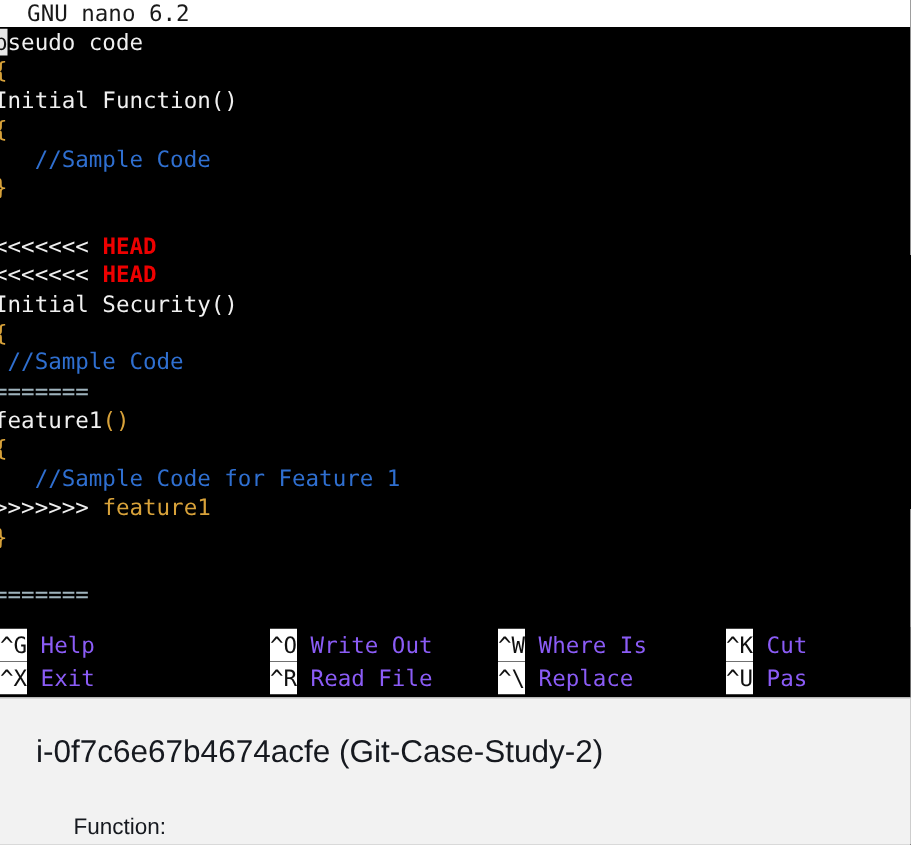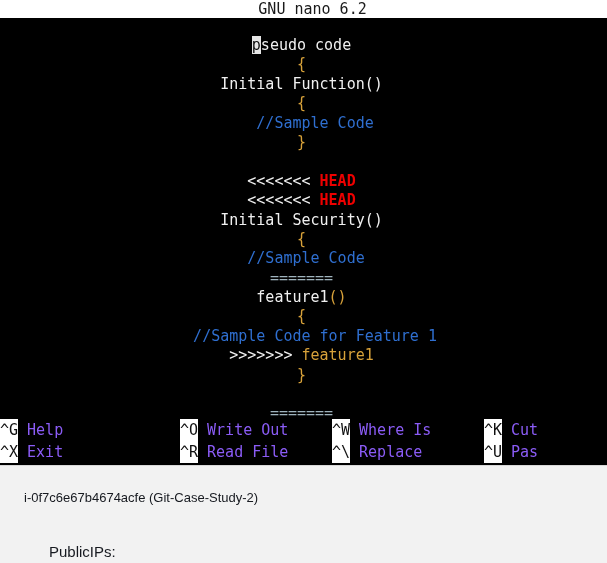--- a/index.html
+++ b/index.html
@@ -7,21 +7,20 @@
     width: 607px; height: 563px;
     overflow: hidden;
     background: #ffffff;
   }
   body { font-family: "Liberation Sans", sans-serif; }
 
   #screen {
     position: relative;
     width: 607px; height: 563px;
     overflow: hidden;
-    text-align: center;
   }
 
   
   .terminal {
     position: absolute;
     left: 0; top: 0;
     width: 607px; height: 465px;
     background: #000000;
     font-family: "DejaVu Sans Mono", "Liberation Mono", monospace;
     font-size: 15px;
@@ -37,21 +36,21 @@
     font-family: "DejaVu Sans Mono", "Liberation Mono", monospace;
     font-size: 15px;
     line-height: 18px;
     letter-spacing: 0px;
     overflow: hidden;
   }
 
   .editarea {
     position: relative;
     height: 400px;
-    padding-top: 18px;
+    padding-top: 1px;
     overflow: hidden;
   }
 
   .eline {
     white-space: pre;
     height: 19.4px;
     line-height: 19.4px;
     margin-left: -4px;   
     overflow: hidden;
     color: #e8e8e8;
@@ -111,21 +110,21 @@
   .infopanel {
     position: absolute;
     left: 0; top: 465px;
     width: 607px; height: 98px;
     background: #f2f2f2;
     border-top: 1px solid #d8d8d8;
   }
   .inst-title {
     position: absolute;
     left: 24px; top: 24px;
-    font-size: 13px;
+    font-size: 21px;
     color: #16191f;
     font-family: "Liberation Sans", sans-serif;
     white-space: nowrap;
   }
   .inst-ips {
     position: absolute;
     left: 24px; top: 60px;
     font-size: 15px;
     color: #16191f;
     font-family: "Liberation Sans", sans-serif;
@@ -167,21 +166,21 @@
   </div>
 
   <div class="shortcuts">
     <div class="srow" id="srow1"><div class="scell sc-w1"><span class="skey">^G</span><span class="slabel">Help</span></div><div class="scell sc-w2"><span class="skey">^O</span><span class="slabel">Write Out</span></div><div class="scell sc-w3"><span class="skey">^W</span><span class="slabel">Where Is</span></div><div class="scell sc-w4"><span class="skey">^K</span><span class="slabel">Cut</span></div></div>
     <div class="srow" id="srow2"><div class="scell sc-w1"><span class="skey">^X</span><span class="slabel">Exit</span></div><div class="scell sc-w2"><span class="skey">^R</span><span class="slabel">Read File</span></div><div class="scell sc-w3"><span class="skey">^\</span><span class="slabel">Replace</span></div><div class="scell sc-w4"><span class="skey">^U</span><span class="slabel">Pas</span></div></div>
   </div>
 
   <div class="infopanel">
     <div class="inst-title">i-0f7c6e67b4674acfe (Git-Case-Study-2)</div>
     <div class="inst-ips">
-      <span>PublicIPs:</span>
+      <span>Function:</span>
       <span> </span>
       
       <span class="ip-gap"></span>
       
       
       
     </div>
   </div>
 
 </div>

